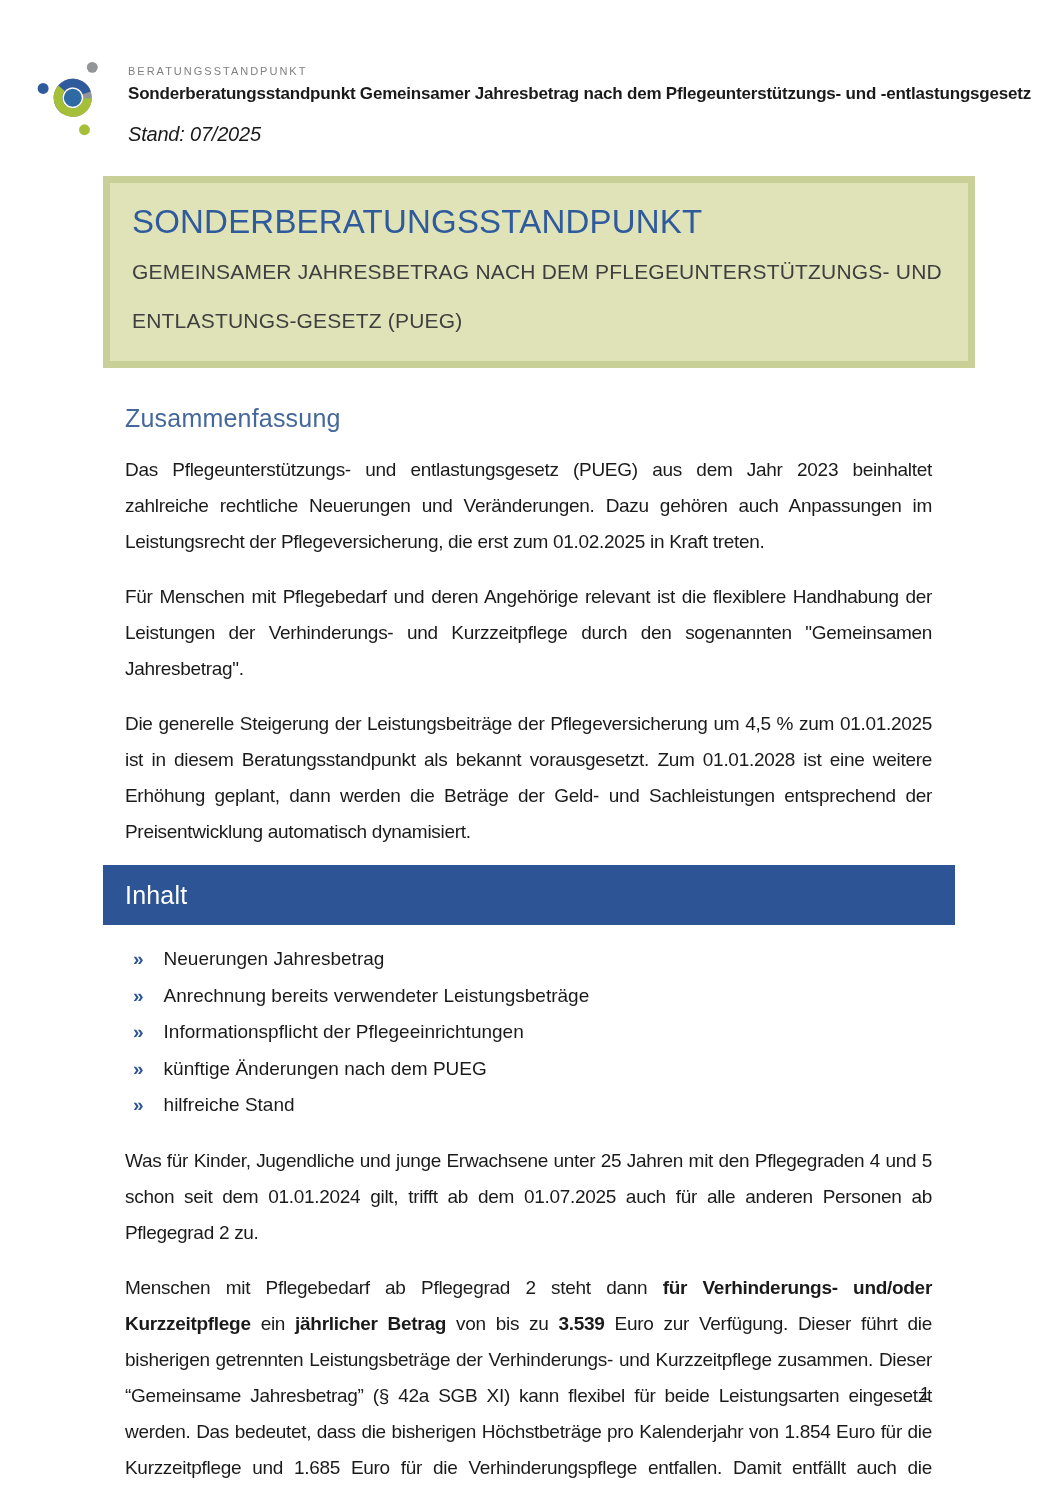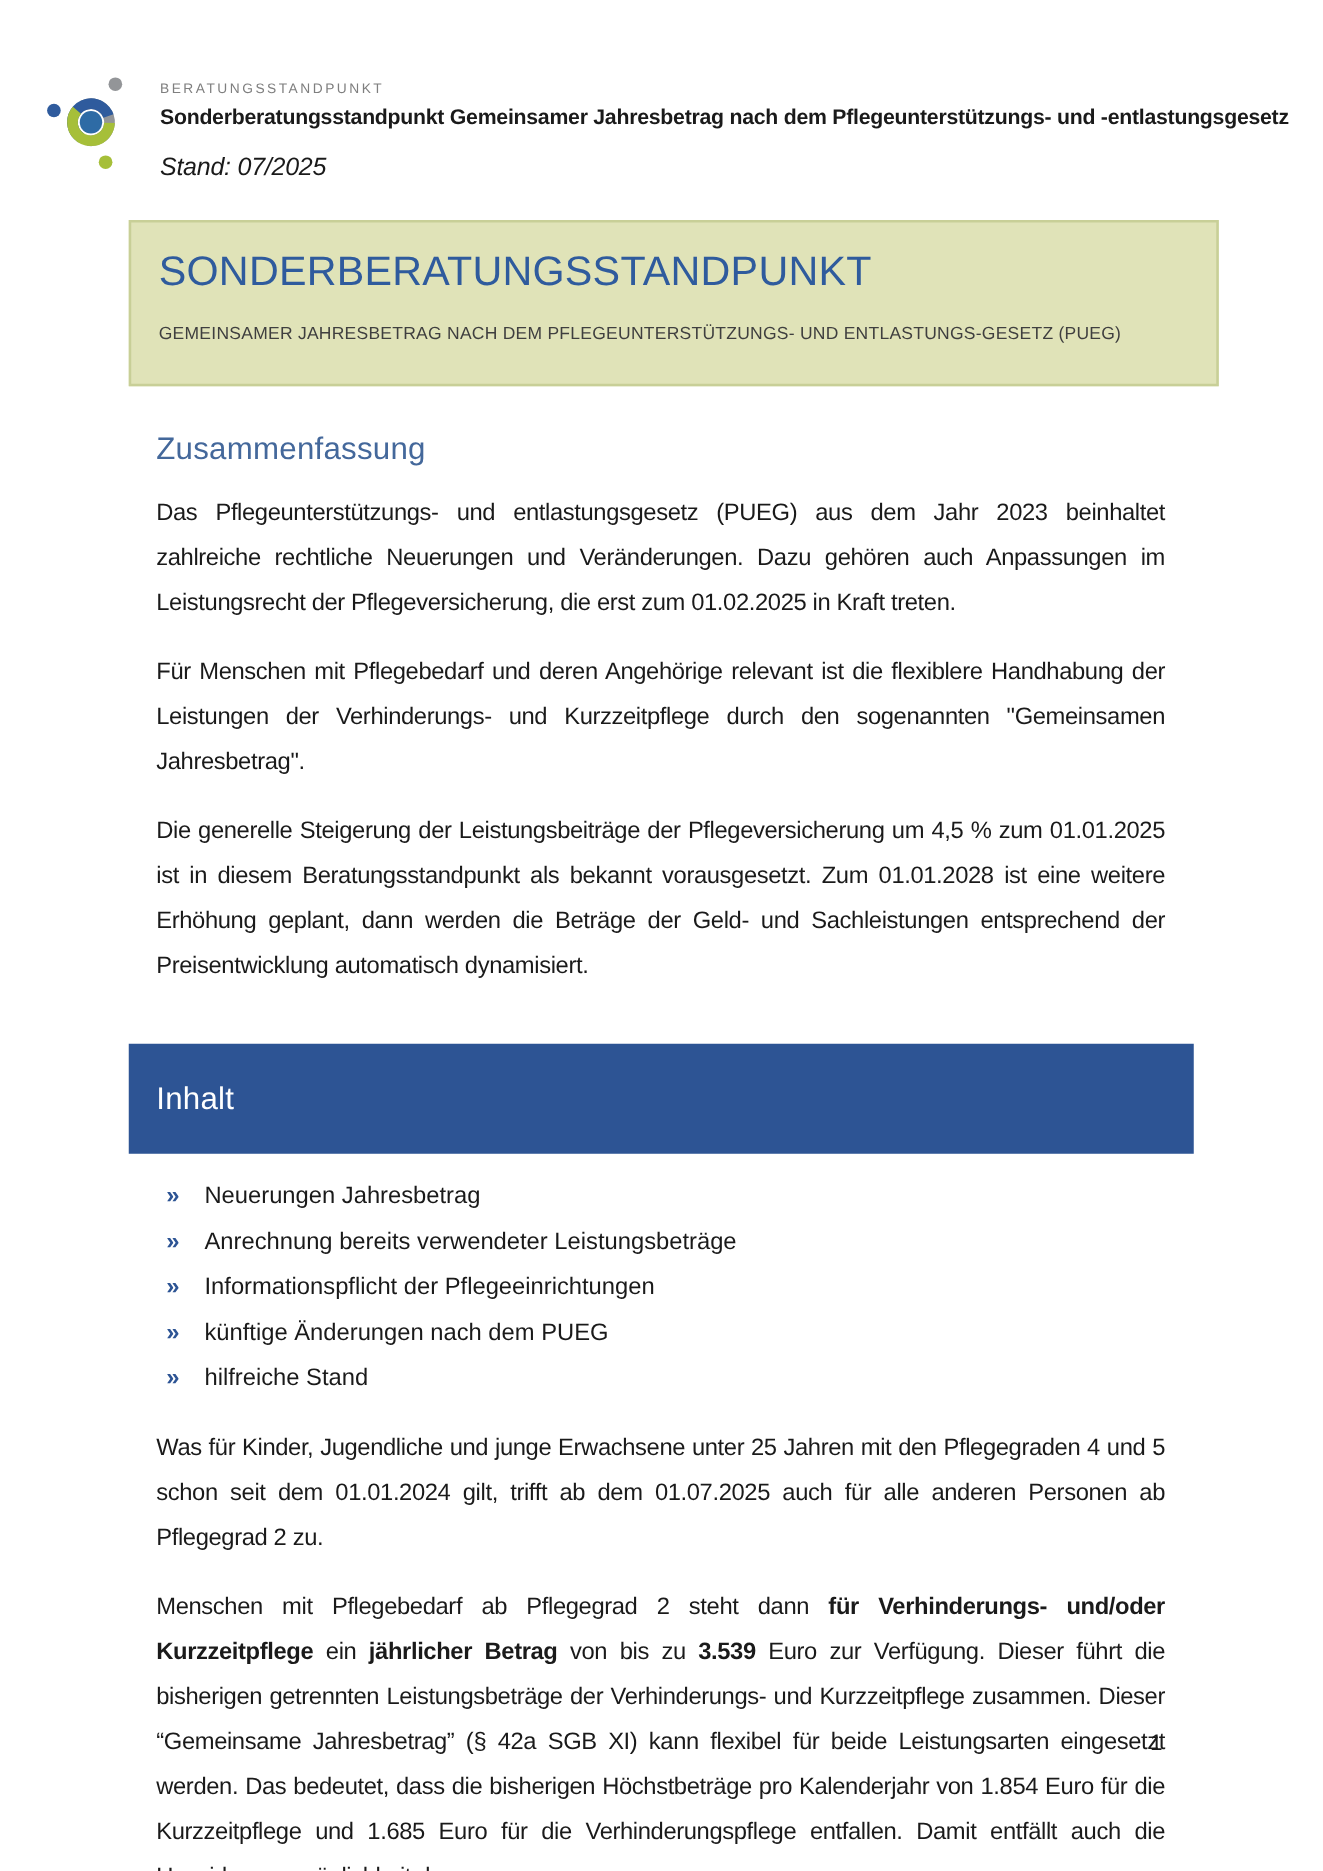--- a/index.html
+++ b/index.html
@@ -43,34 +43,34 @@
     margin-top:18px;
     letter-spacing:-0.2px;
     font-style:italic;
   }
 
   
   .title-box {
     margin:30px 83px 0 103px;
     padding:18px 22px 16px 22px;
     background:#e0e3b8;
-    border:2px solid #701a75;
+    border:7px solid #701a75;
     box-sizing:border-box;
   }
   .title-box h1 {
     margin:0;
     font-size:33px;
     font-weight:normal;
     letter-spacing:0.2px;
     color:#2f5b9d;
     line-height:42px;
   }
   .title-box .box-subtitle {
     margin-top:4px;
-    font-size:14px;
+    font-size:21px;
     color:#3f3f3f;
     line-height:49px;
     letter-spacing:0.2px;
   }
 
   
   .light-heading {
     margin:36px 103px 0 125px;
     font-size:25px;
     font-weight:normal;
@@ -84,22 +84,22 @@
     font-size:19px;
     line-height:36px;
     letter-spacing:-0.3px;
     text-align:justify;
     color:#1a1a1a;
   }
   .body-par b { font-weight:bold; }
 
   
   .section-bar {
-    margin:44px 103px 0 103px;
-    height:88px;
+    margin:15px 103px 0 103px;
+    height:60px;
     background:#2d5494;
     display:flex;
     align-items:center;
     padding-left:22px;
     box-sizing:border-box;
   }
   .section-bar .bar-label {
     color:#ffffff;
     font-size:25px;
     font-weight:normal;

